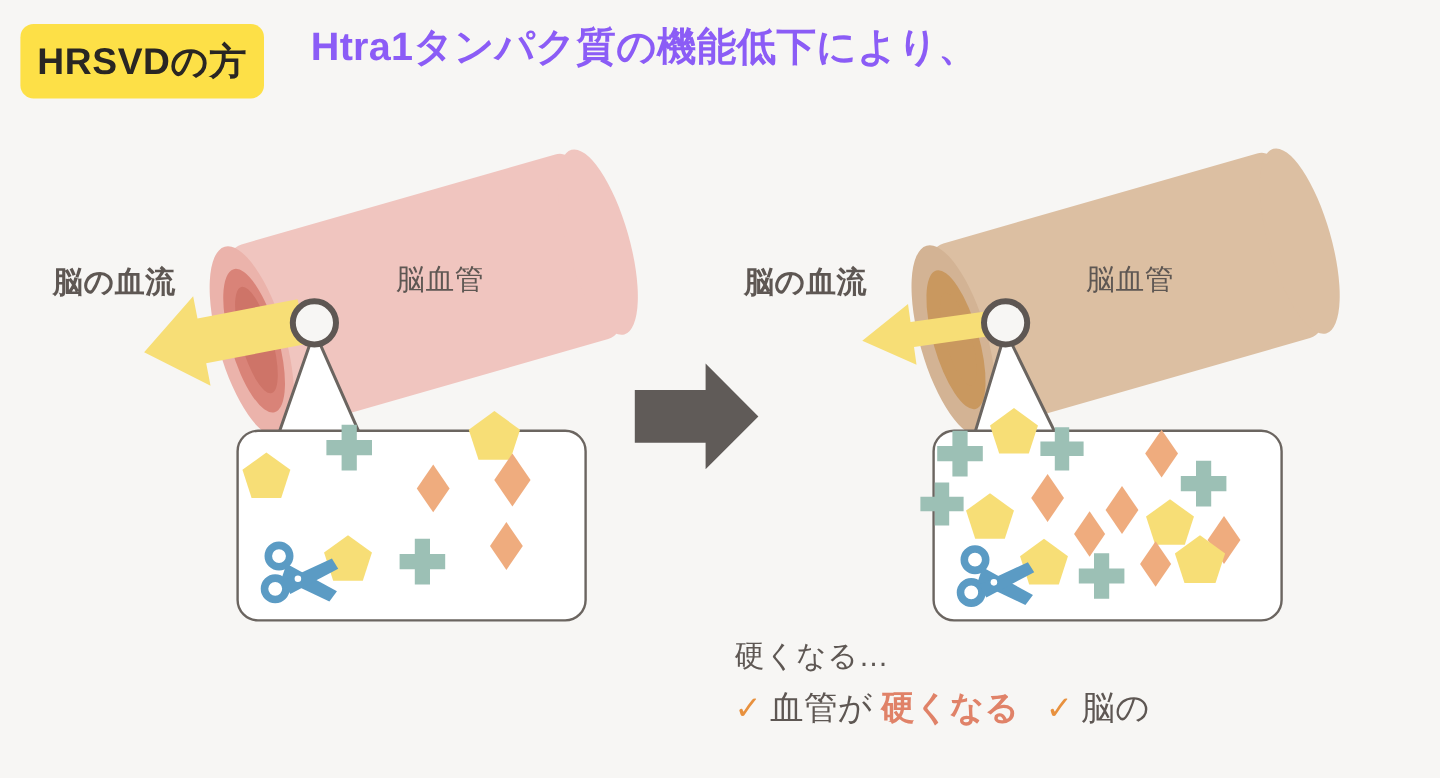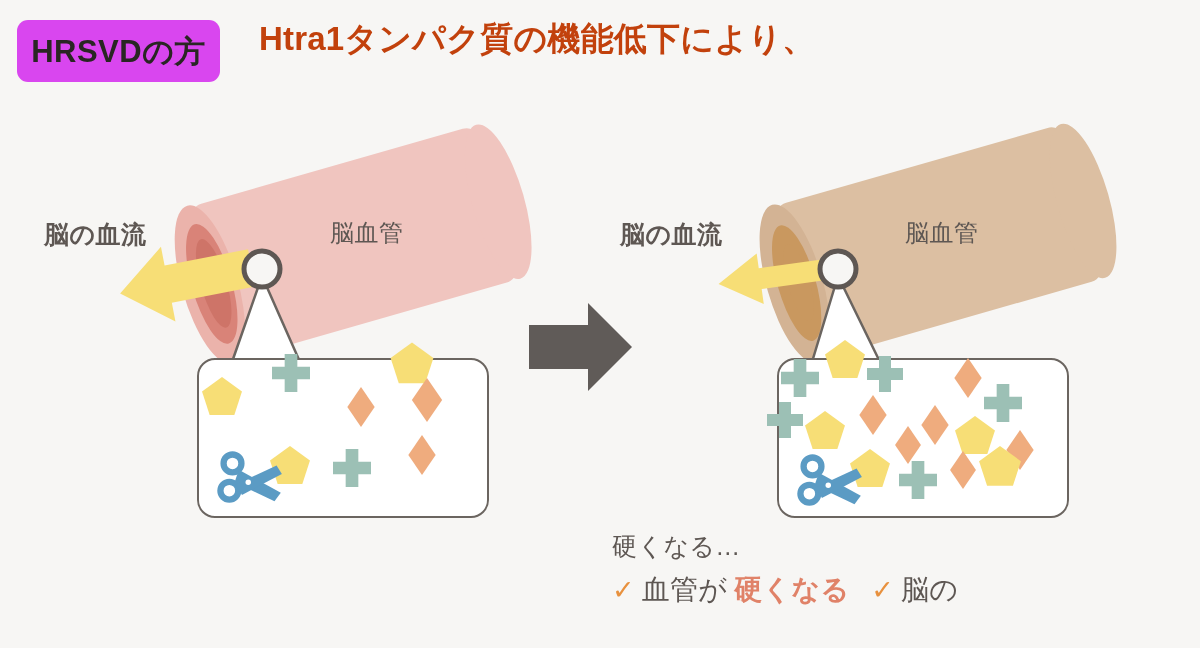--- a/index.html
+++ b/index.html
@@ -20,21 +20,21 @@
     height: 648px;
   }
 
   
   .badge {
     position: absolute;
     left: 17px;
     top: 20px;
     width: 203px;
     height: 62px;
-    background: #d946ef;
+    background: #fde047;
     border-radius: 11px;
     display: flex;
     align-items: center;
     justify-content: center;
     box-sizing: border-box;
     text-align: right;
   }
   .badge span {
     font-size: 31px;
     font-weight: bold;
@@ -44,21 +44,21 @@
   }
   .headline {
     position: absolute;
     left: 259px;
     top: 16px;
     width: 930px;
   }
   .headline .hl-line {
     font-size: 33px;
     font-weight: bold;
-    color: #c2410c;
+    color: #8b5cf6;
     line-height: 1.38;
     letter-spacing: 0.2px;
     white-space: nowrap;
   }
 
   
   .flow-label {
     position: absolute;
     font-size: 25px;
     font-weight: bold;

